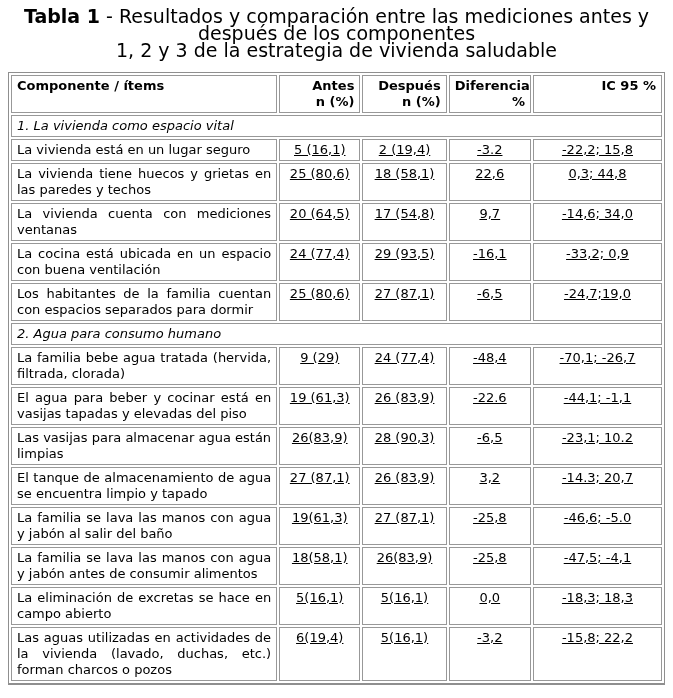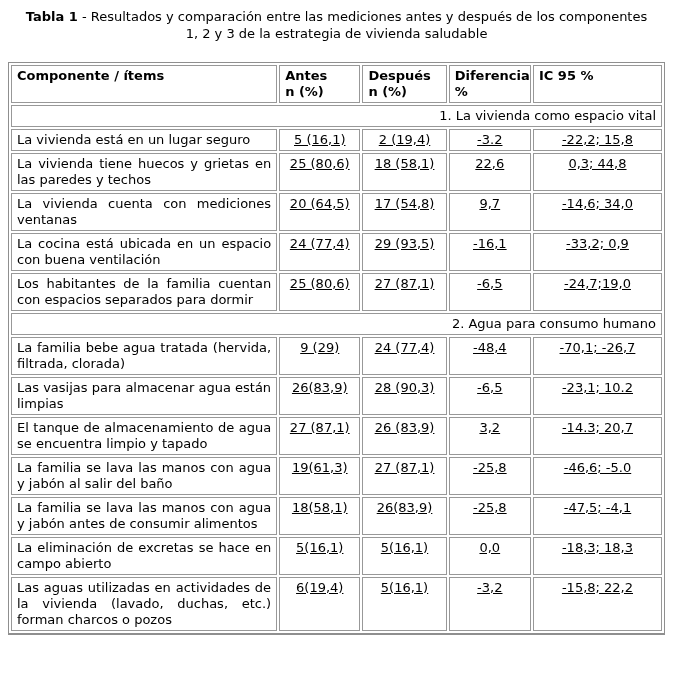--- a/index.html
+++ b/index.html
@@ -9,23 +9,23 @@
     color: #000000;
     font-family: "DejaVu Sans", "Liberation Sans", sans-serif;
   }
   .page {
     width: 673px;
     box-sizing: border-box;
     padding: 8px 8px 6px 8px;
   }
   .caption {
     text-align: center;
-    font-size: 13px;
+    font-size: 19px;
     line-height: 17px;
-    margin: 0 auto 20px auto;
+    margin: 0 auto 13px auto;
     width: 640px;
   }
   .caption .bold { font-weight: bold; }
   table.results {
     width: 657px;
     border-collapse: separate;
     border-spacing: 2px;
     border: 1px solid #8f8f8f;
     border-bottom-width: 2px;
     table-layout: fixed;
@@ -35,26 +35,26 @@
     border: 1px solid #989898;
     font-size: 13px;
     line-height: 16px;
     padding: 2px 5px;
     vertical-align: top;
     background: #ffffff;
     overflow: hidden;
   }
   th {
     font-weight: bold;
-    text-align: left;
+    text-align: right;
   }
   th.item-h { text-align: left; }
   td.item { text-align: justify; }
   td.num { text-align: center; text-decoration: underline; }
-  td.section { text-align: right; }
+  td.section { text-align: left; font-style: italic; }
   col.c-item { width: 262px; }
   col.c-antes { width: 80px; }
   col.c-despues { width: 83px; }
   col.c-dif { width: 81px; }
   col.c-ic { width: 127px; }
 </style>
 </head>
 <body>
 
 <div class="page">
@@ -135,20 +135,27 @@
         <td class="section" colspan="5">2. Agua para consumo humano</td>
       </tr>
       <tr>
         <td class="item">La familia bebe agua tratada (hervida, filtrada, clorada)</td>
         <td class="num">9 (29)</td>
         <td class="num">24 (77,4)</td>
         <td class="num">-48,4</td>
         <td class="num">-70,1; -26,7</td>
       </tr>
       <tr>
+        <td class="item">El agua para beber y cocinar está en vasijas tapadas y elevadas del piso</td>
+        <td class="num">19 (61,3)</td>
+        <td class="num">26 (83,9)</td>
+        <td class="num">-22.6</td>
+        <td class="num">-44,1; -1,1</td>
+      </tr>
+      <tr>
         <td class="item">Las vasijas para almacenar agua están limpias</td>
         <td class="num">26(83,9)</td>
         <td class="num">28 (90,3)</td>
         <td class="num">-6,5</td>
         <td class="num">-23,1; 10.2</td>
       </tr>
       <tr>
         <td class="item">El tanque de almacenamiento de agua se encuentra limpio y tapado</td>
         <td class="num">27 (87,1)</td>
         <td class="num">26 (83,9)</td>

